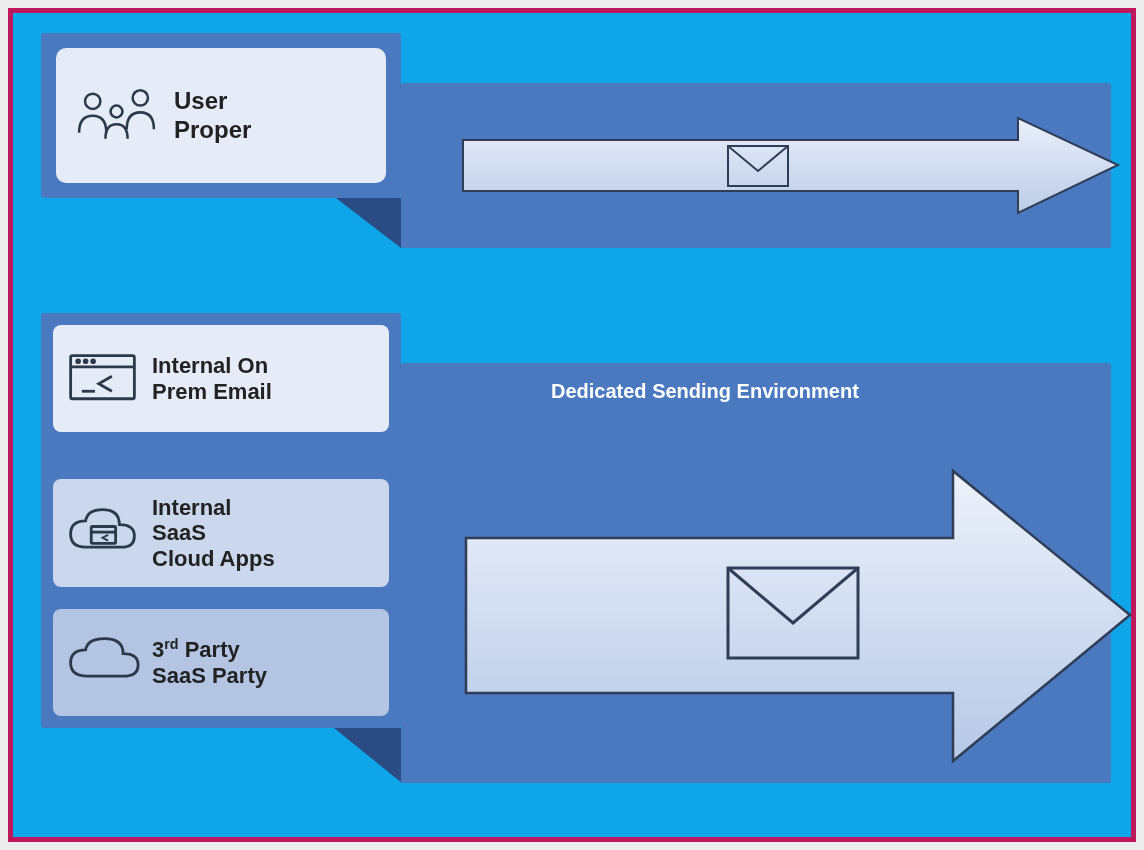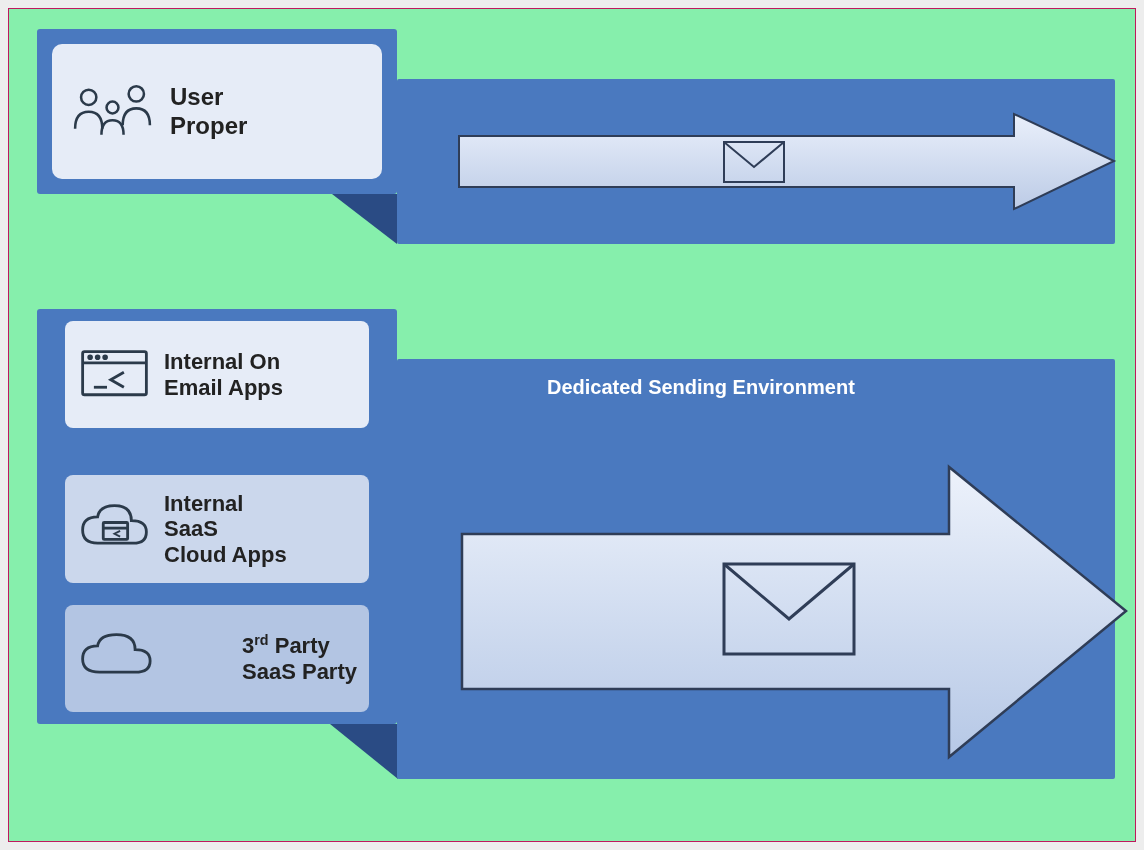--- a/index.html
+++ b/index.html
@@ -14,22 +14,22 @@
     box-sizing: border-box;
     width: 1144px;
     height: 850px;
     padding: 8px;
     background: #ededed;
   }
   .inner-frame {
     box-sizing: border-box;
     width: 100%;
     height: 100%;
-    background: #86efac;
-    border: 1px solid #be185d;
+    background: #0ea5e9;
+    border: 5px solid #be185d;
     position: relative;
   }
 
   
   .panel1-left {
     position: absolute;
     left: 28px;
     top: 20px;
     width: 360px;
     height: 165px;
@@ -93,37 +93,37 @@
 
   
   .panel2-left {
     position: absolute;
     left: 28px;
     top: 300px;
     width: 360px;
     height: 415px;
     background: #4a79bf;
     border-radius: 3px;
-    padding: 12px 28px;
+    padding: 12px 12px;
     box-sizing: border-box;
     display: flex;
     flex-direction: column;
     gap: 22px;
   }
   .panel2-card {
     flex: 1;
     border-radius: 8px;
     display: flex;
     align-items: center;
     padding: 10px 12px;
     box-sizing: border-box;
   }
   .panel2-card.c1 { background: #e6ecf7; }
   .panel2-card.c2 { background: #cbd7ec; margin-top: 25px; }
-  .panel2-card.c3 { background: #b3c5e3; justify-content: space-between; }
+  .panel2-card.c3 { background: #b3c5e3; }
   .panel2-card .icon {
     width: 75px;
     height: 58px;
     flex-shrink: 0;
   }
   .panel2-card .label {
     margin-left: 12px;
     font-weight: bold;
     font-size: 22px;
     color: #222;
@@ -228,21 +228,21 @@
           <line x1="6" y1="18" x2="74" y2="18"></line>
           <circle cx="14" cy="12" r="1.5" fill="#2b3a4a"></circle>
           <circle cx="22" cy="12" r="1.5" fill="#2b3a4a"></circle>
           <circle cx="30" cy="12" r="1.5" fill="#2b3a4a"></circle>
           <polyline points="50,28 36,36 50,44"></polyline>
           <line x1="18" y1="44" x2="32" y2="44"></line>
         </svg>
       </span>
       <div class="label">
         <span>Internal On</span><br>
-        <span>Email Apps</span>
+        <span>Prem Email</span>
       </div>
     </div>
 
     <div class="panel2-card c2">
       <span class="icon">
         <svg viewBox="0 0 80 58" stroke="#2b3a4a" stroke-width="3" fill="none">
           <path d="M22 46 q-16 0 -16 -14 q0 -14 16 -14 q2 -12 18 -12 q18 0 18 16 q16 0 16 12 q0 12 -14 12 z"></path>
           <rect x="28" y="24" width="26" height="18" rx="1"></rect>
           <line x1="28" y1="30" x2="54" y2="30"></line>
           <polyline points="46,33 40,36 46,39" stroke-width="2"></polyline>

